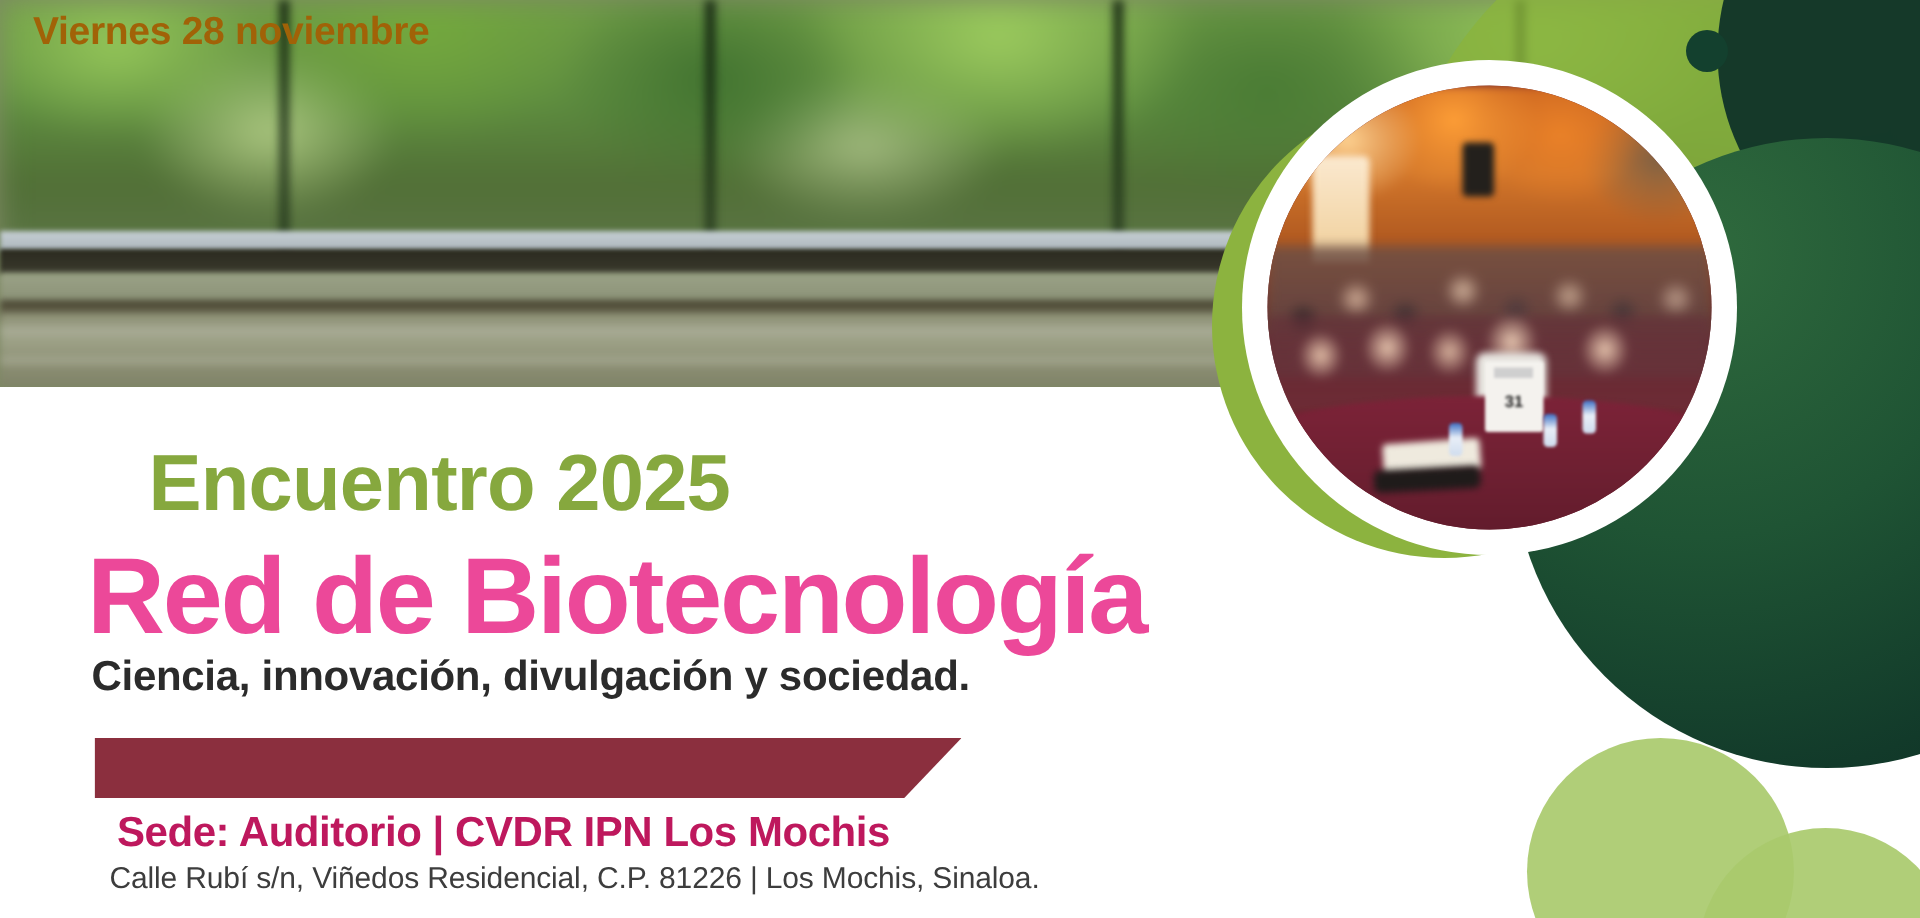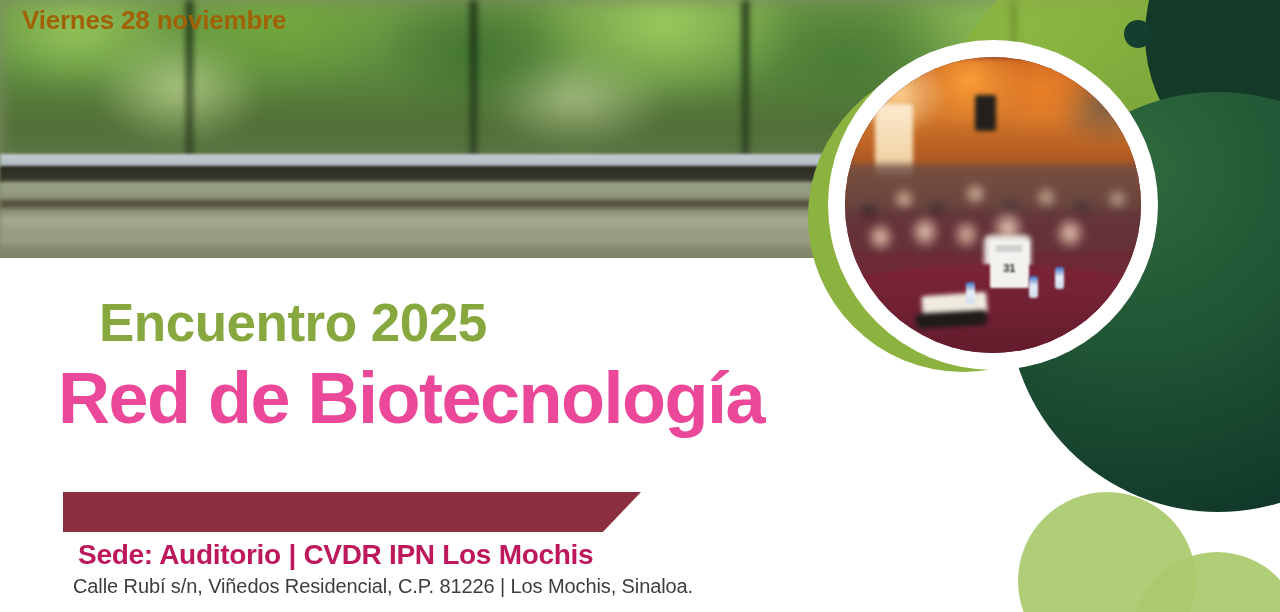--- a/index.html
+++ b/index.html
@@ -272,20 +272,21 @@
     <div class="pc pc-bottle" style="left:62%;top:74%"></div>
     <div class="pc pc-bottle" style="left:71%;top:71%"></div>
   </div>
 
   <div class="shape lime-bot-1"></div>
   <div class="shape lime-bot-2"></div>
 
   <div class="copy">
     <div class="kicker">Encuentro 2025</div>
     <div class="headline">Red de Biotecnología</div>
+    <div class="tagline">Ciencia, innovación, divulgación y sociedad.</div>
 
     <div class="ribbon"></div>
     <div class="ribbon-label">Viernes 28 noviembre</div>
 
     <div class="venue">Sede: Auditorio | CVDR IPN Los Mochis</div>
     <div class="address">Calle Rubí s/n, Viñedos Residencial, C.P. 81226 | Los Mochis, Sinaloa.</div>
   </div>
 
 </div>
 

